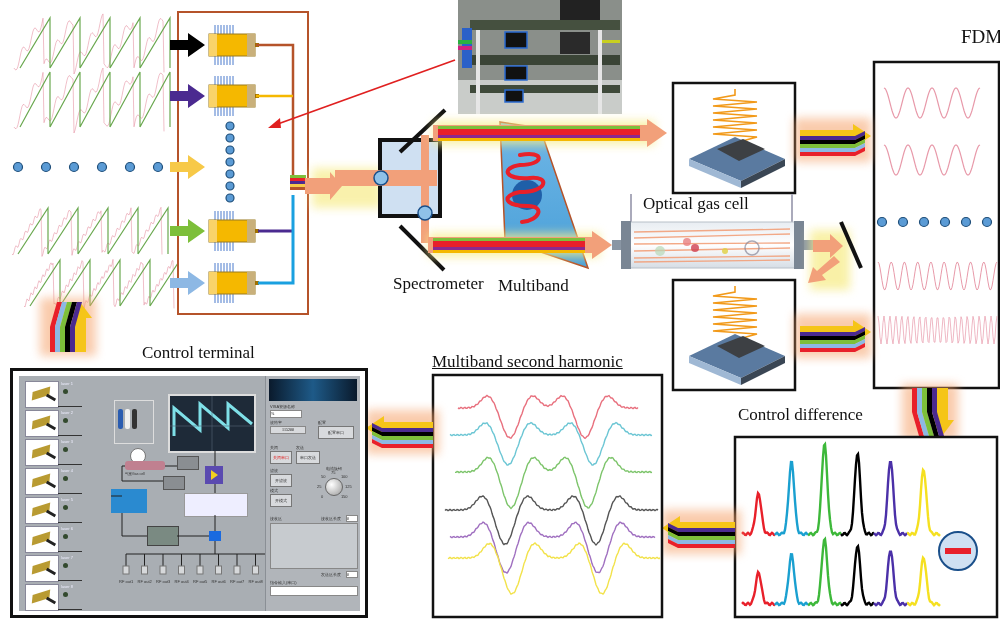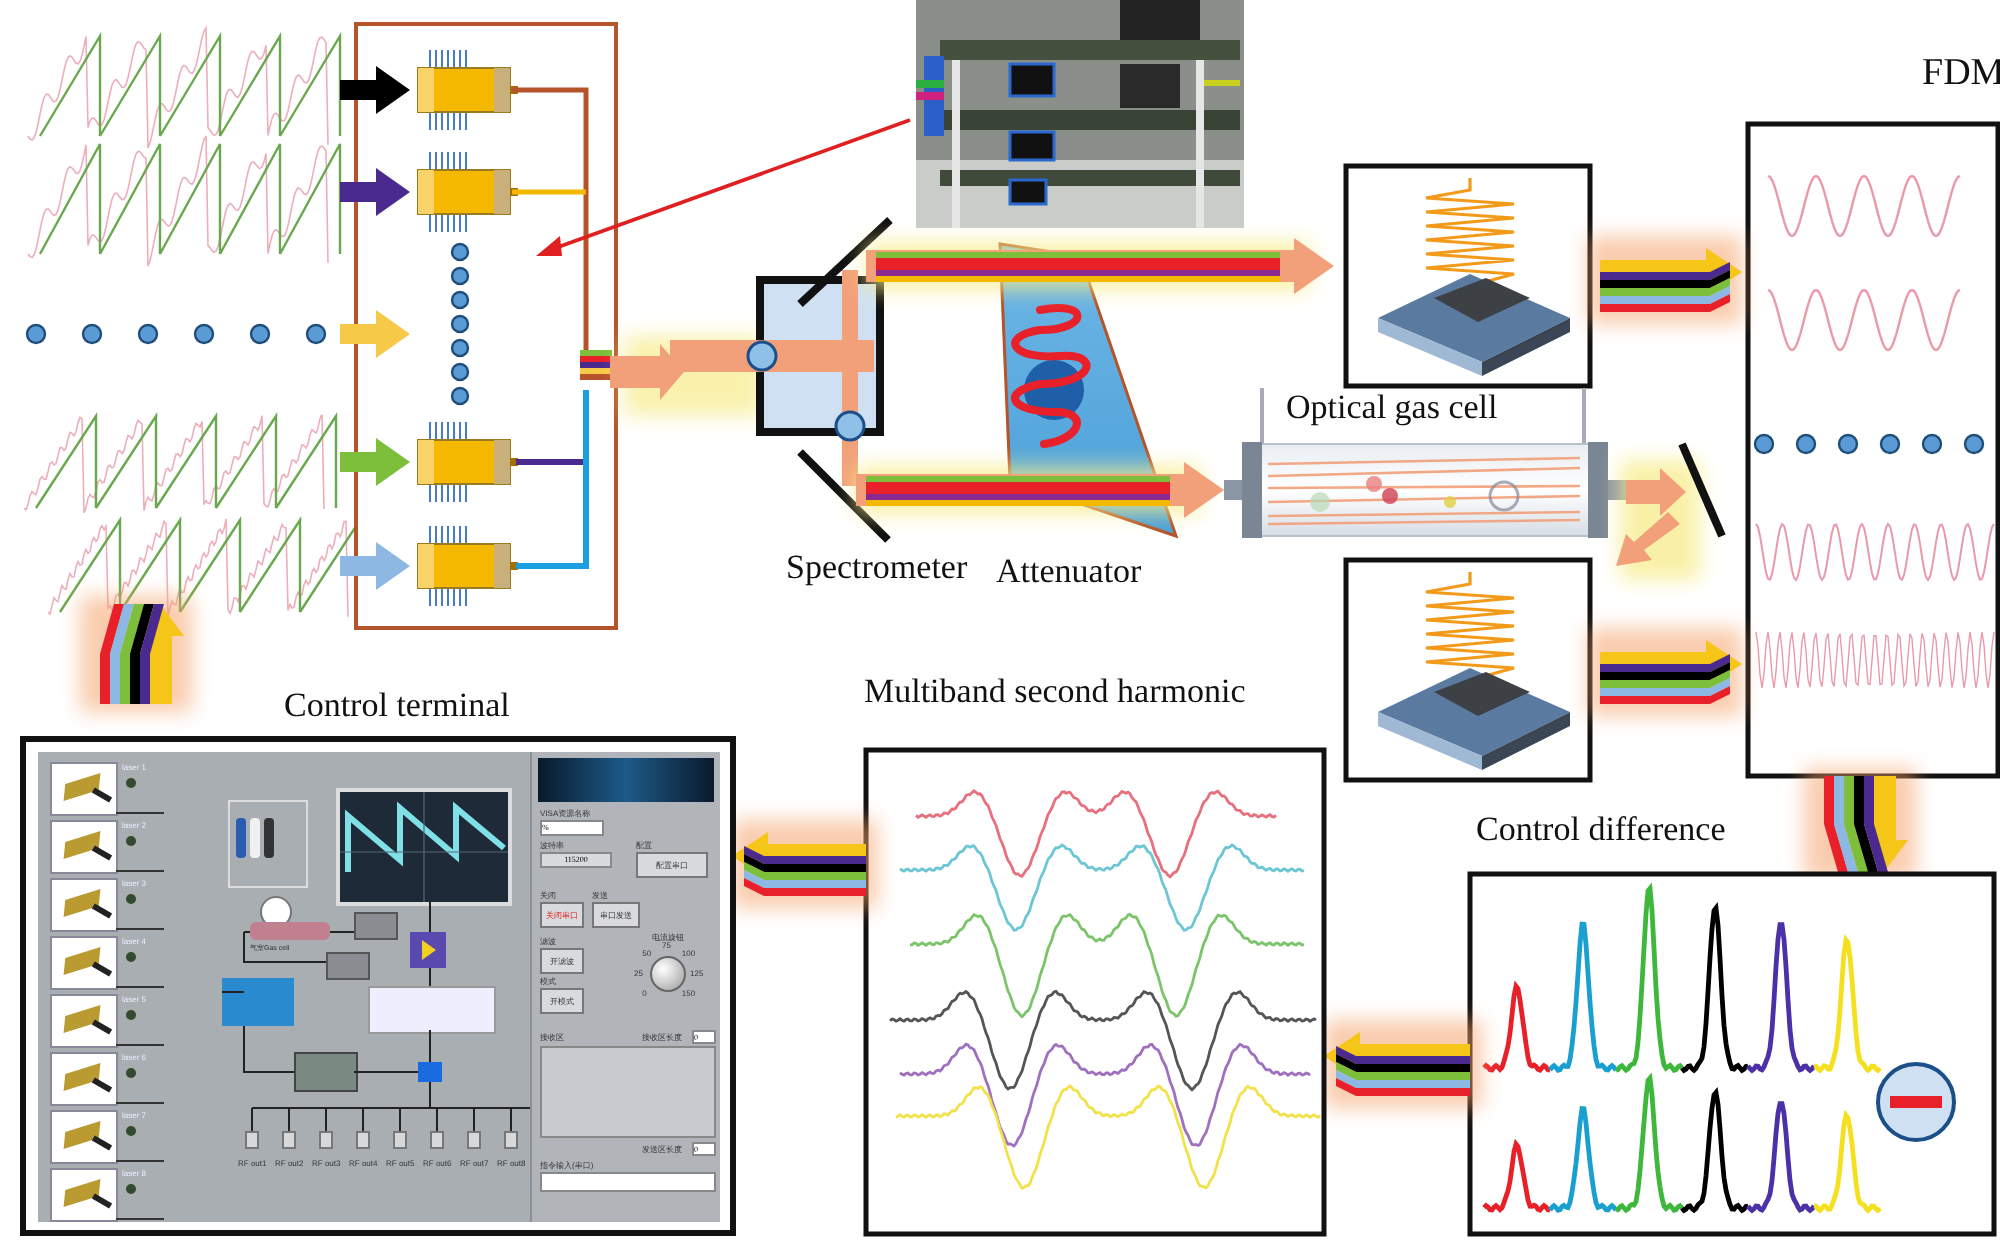--- a/index.html
+++ b/index.html
@@ -416,24 +416,24 @@
         <rect x="65" y="327" width="5" height="25" fill="#000000"></rect>
         <polygon points="65,327 70,327 77,302 72,302" fill="#000000"></polygon>
         <rect x="70" y="327" width="5" height="25" fill="#4b2a90"></rect>
         <polygon points="70,327 75,327 82,302 77,302" fill="#4b2a90"></polygon>
       </g>
 </svg>
 </div>
 
 <div class="lbl lbl-big" style="left:917px; top:26px;">FDM</div>
 <div class="lbl lbl-mid" style="left:361px; top:274px;margin-left:32px;">Spectrometer</div>
-<div class="lbl lbl-mid" style="left:498px; top:276px;">Attenuator</div>
+<div class="lbl lbl-mid" style="left:498px; top:276px;">Multiband</div>
 <div class="lbl lbl-mid" style="left:643px; top:194px;text-align:center;">Optical gas cell</div>
 <div class="lbl lbl-mid" style="left:142px; top:343px;">Control terminal</div>
-<div class="lbl lbl-mid" style="left:432px; top:336px;">Multiband second harmonic</div>
+<div class="lbl lbl-mid" style="left:432px; top:352px;text-decoration:underline;">Multiband second harmonic</div>
 <div class="lbl lbl-mid" style="left:738px; top:405px;">Control difference</div>
 
 <div id="ct">
   <div class="panel">
     <div id="laserList">
         <div class="laser-row" style="top: 5px;">
           <div class="laser-pic"></div>
           <div class="laser-name">laser 1</div>
           <div class="laser-led"></div>
           <div class="laser-line"></div>

